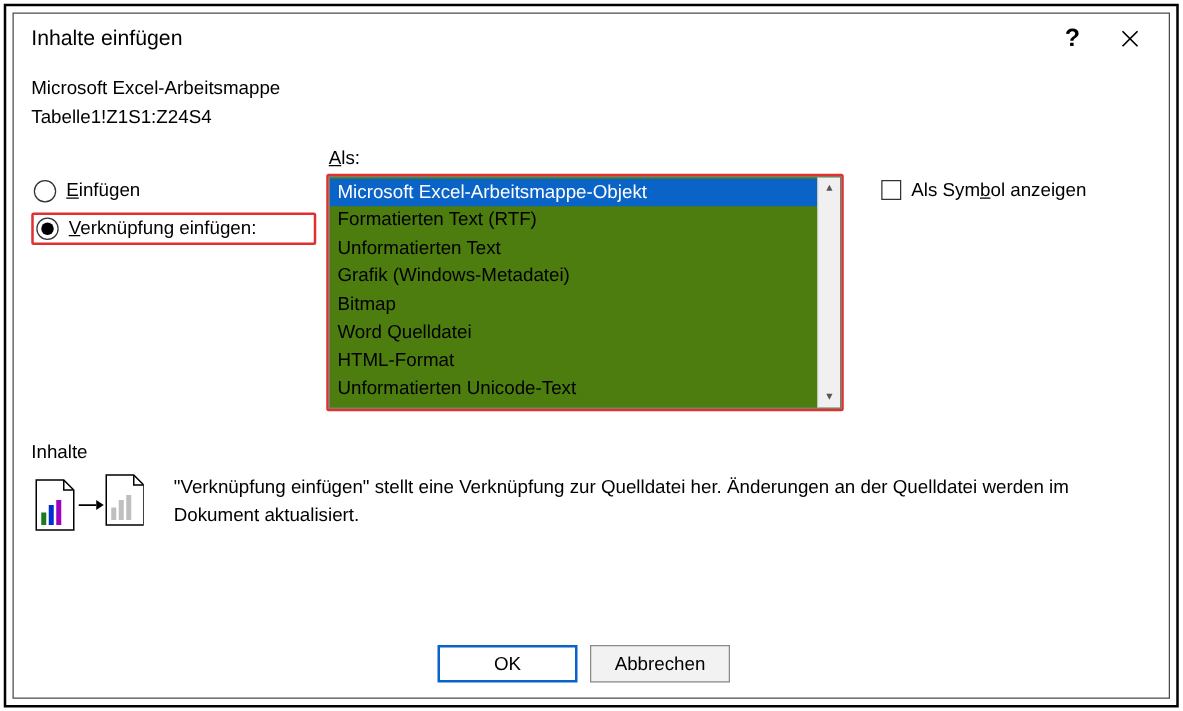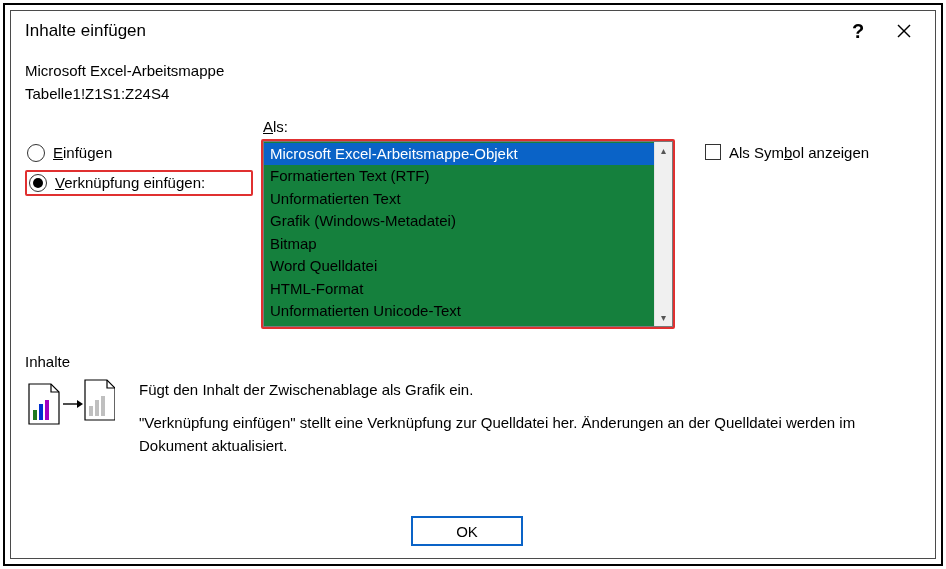--- a/index.html
+++ b/index.html
@@ -135,21 +135,21 @@
   .als-label {
     margin: 0 0 4px 2px;
   }
   .listbox-wrap {
     border: 2px solid #e03030;
     border-radius: 2px;
     box-sizing: border-box;
   }
   .listbox {
     border: 1px solid #7a7a7a;
-    background: #15803d;
+    background: #4d7c0f;
     height: 186px;
     box-sizing: border-box;
     display: flex;
   }
   .listbox .items {
     flex: 1;
     overflow: hidden;
     padding: 1px 0;
   }
   .listbox .item {
@@ -334,25 +334,25 @@
 
             <polygon points="58,2 80,2 88,10 88,42 58,42" fill="#fff" stroke="#000" stroke-width="1.2"></polygon>
             <polyline points="80,2 80,10 88,10" fill="none" stroke="#000" stroke-width="1.2"></polyline>
 
             <rect x="62" y="28" width="4" height="10" fill="#bfbfbf"></rect>
             <rect x="68" y="22" width="4" height="16" fill="#bfbfbf"></rect>
             <rect x="74" y="18" width="4" height="20" fill="#bfbfbf"></rect>
           </svg>
         </div>
         <div class="result-text">
-          <p>Fügt den Inhalt der Zwischenablage als Grafik ein.</p>
           <p>"Verknüpfung einfügen" stellt eine Verknüpfung zur Quelldatei her. Änderungen an der Quelldatei werden im Dokument aktualisiert.</p>
         </div>
       </div>
     </div>
 
   </div>
 
   <div class="buttons">
     <div class="btn primary">OK</div>
+    <div class="btn">Abbrechen</div>
   </div>
 
 </div>
 
 </body></html>

